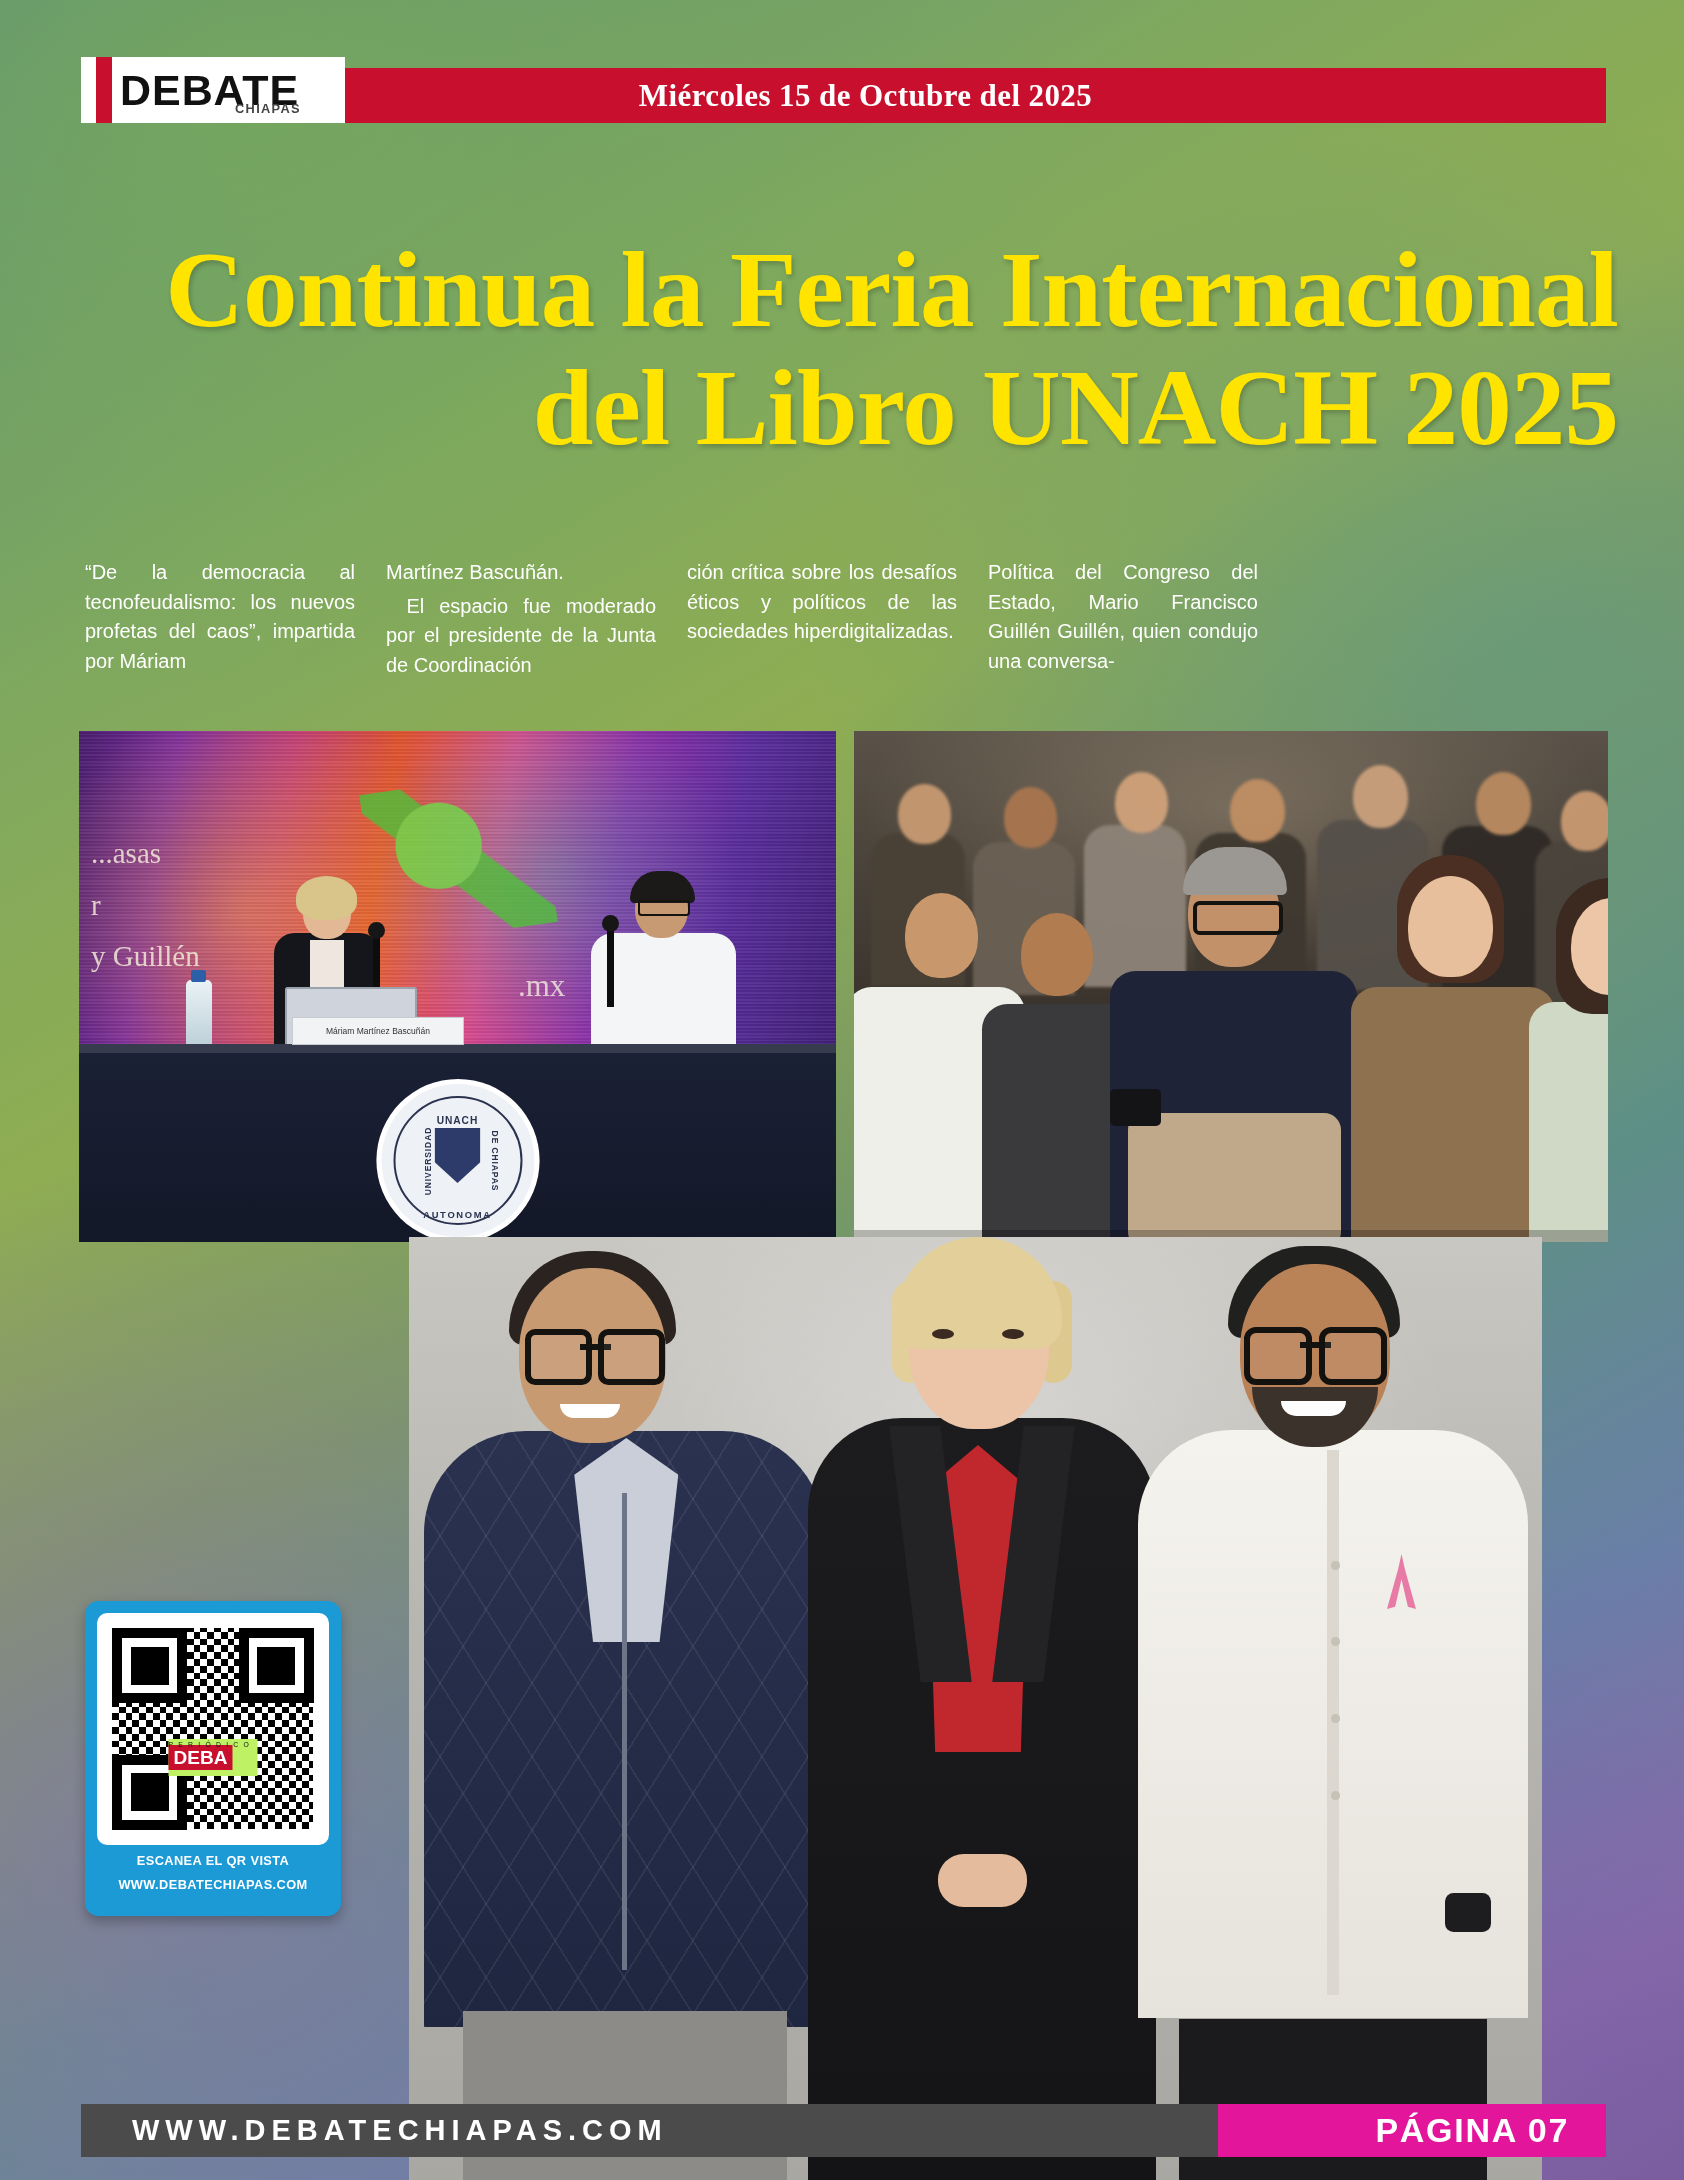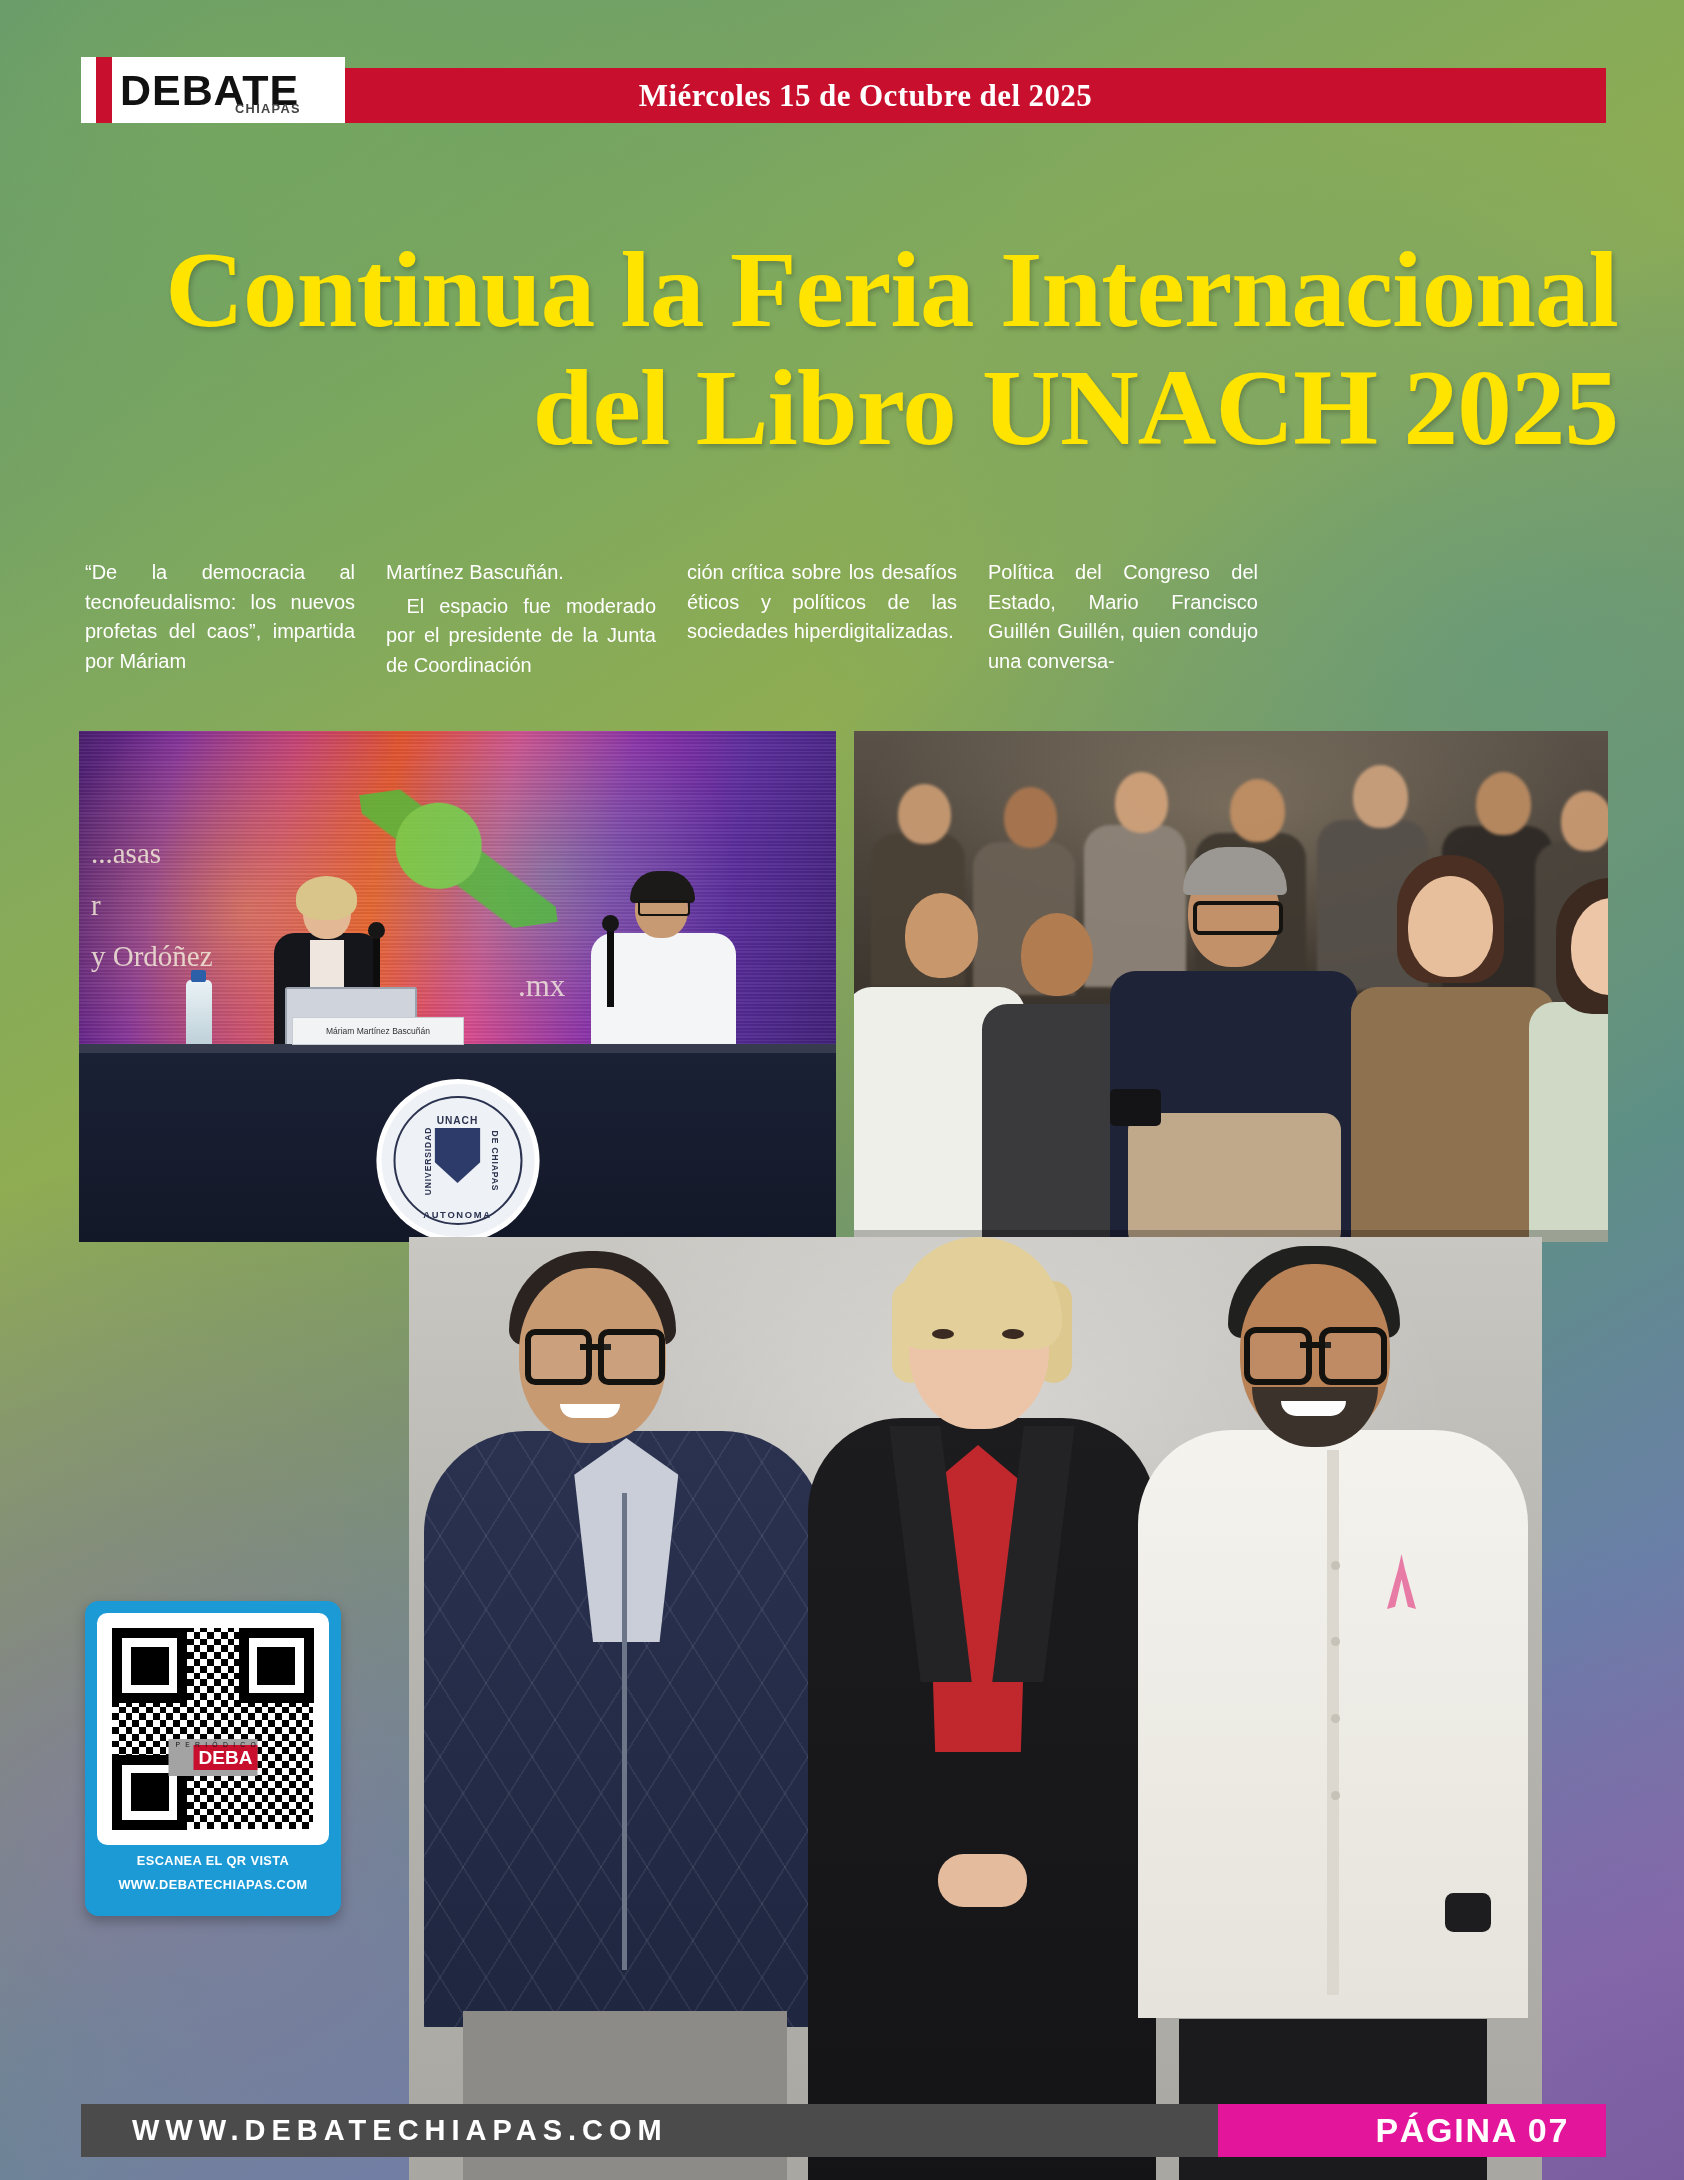--- a/index.html
+++ b/index.html
@@ -409,21 +409,21 @@
       repeating-linear-gradient(0deg,#000 0 6.8px, #fff 6.8px 13.6px);
     background-blend-mode: difference;
   }
   .qr-eye { position:absolute; width:55px; height:55px; border:10.2px solid #000; background:#fff; }
   .qr-eye i { position:absolute; inset:8.5px; background:#000; display:block; }
   .qr-eye.tl { left:15.3px; top:15.3px; }
   .qr-eye.tr { right:15.3px; top:15.3px; }
   .qr-eye.bl { left:15.3px; bottom:15.3px; }
   .qr-center {
     position:absolute; left:50%; top:126px; transform:translateX(-50%);
-    width:89px; height:37px; background:#a3a3a3; display:flex; align-items:center; justify-content:flex-end;
+    width:89px; height:37px; background:#bef264; display:flex; align-items:center; justify-content:flex-start;
   }
   .qr-center .lbl-top { font-size:6.8px; letter-spacing:1.7px; color:#111; position:absolute; top:1.7px; }
   .qr-center .lbl-main { font-size:19px; font-weight:bold; color:#fff; background:#c8102e; padding:1.7px 5.1px; }
   .qr-caption {
     position:absolute; left:0; top:252px; width:100%;
     text-align:center; color:#ffffff; font-size:12.8px; font-weight:bold; letter-spacing:0.4px;
   }
   .qr-url {
     position:absolute; left:0; top:276px; width:100%;
     text-align:center; color:#ffffff; font-size:12.8px; font-weight:bold; letter-spacing:0.4px;
@@ -482,21 +482,21 @@
     <div class="col">
       <p>Política del Congreso del Estado, Mario Francisco Guillén Guillén, quien condujo una conversa-</p>
     </div>
   </div>
 
   <div class="photo photo-left">
     <div class="stage-bg"></div>
     <div class="stage-greenglyph"></div>
     <div class="stage-text st1">...asas</div>
     <div class="stage-text st2">r</div>
-    <div class="stage-text st3">y Ordóñez</div>
+    <div class="stage-text st3">y Guillén</div>
     <div class="stage-mx">.mx</div>
 
     <div class="speaker-w">
       <div class="body"></div>
         <div class="blouse"></div>
       <div class="head"></div>
         <div class="hair"></div>
     </div>
     <div class="speaker-m">
       <div class="body"></div>

